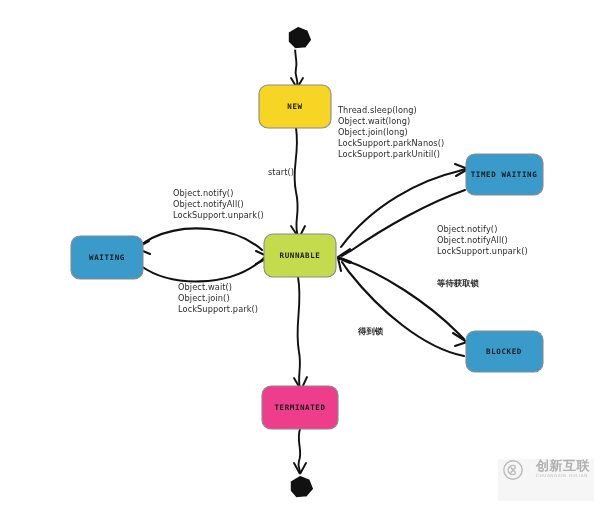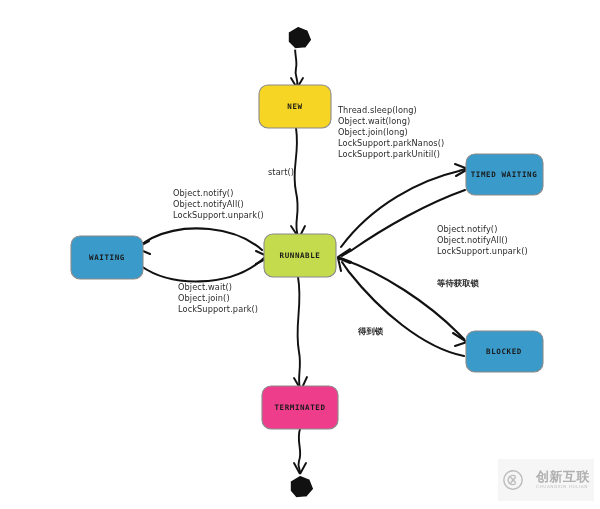--- a/index.html
+++ b/index.html
@@ -63,21 +63,20 @@
   }
   
   #watermark {
     position: absolute;
     right: 6px;
     bottom: 8px;
     width: 96px;
     height: 42px;
     background: rgba(245,245,245,0.92);
     display: flex;
-    align-items: center;
     justify-content: center;
     gap: 12px;
   }
   #watermark .wm-logo {
     width: 22px;
     height: 22px;
     flex: 0 0 auto;
   }
   #watermark .wm-text {
     display: flex;

